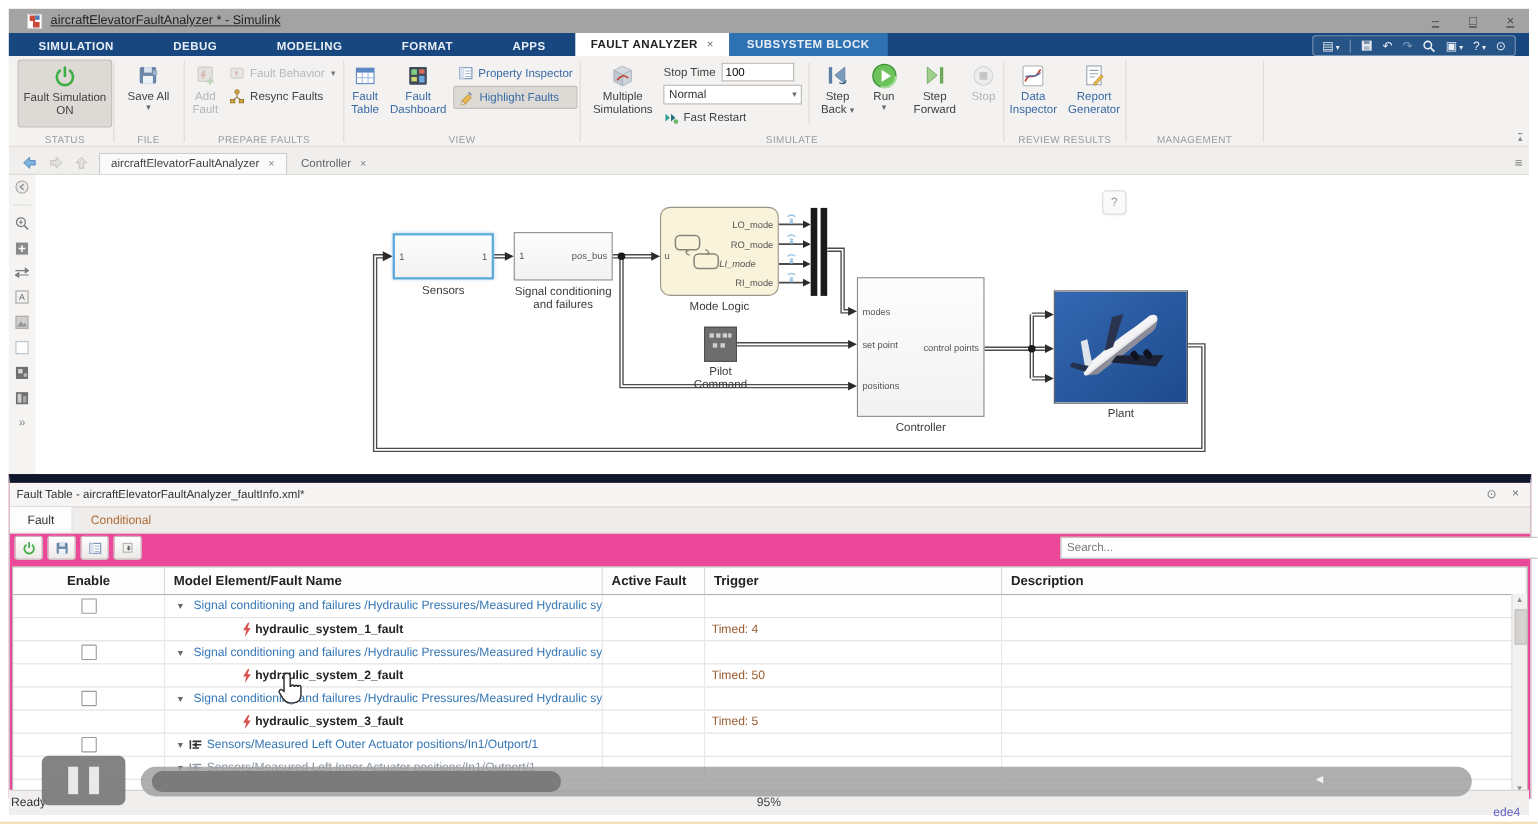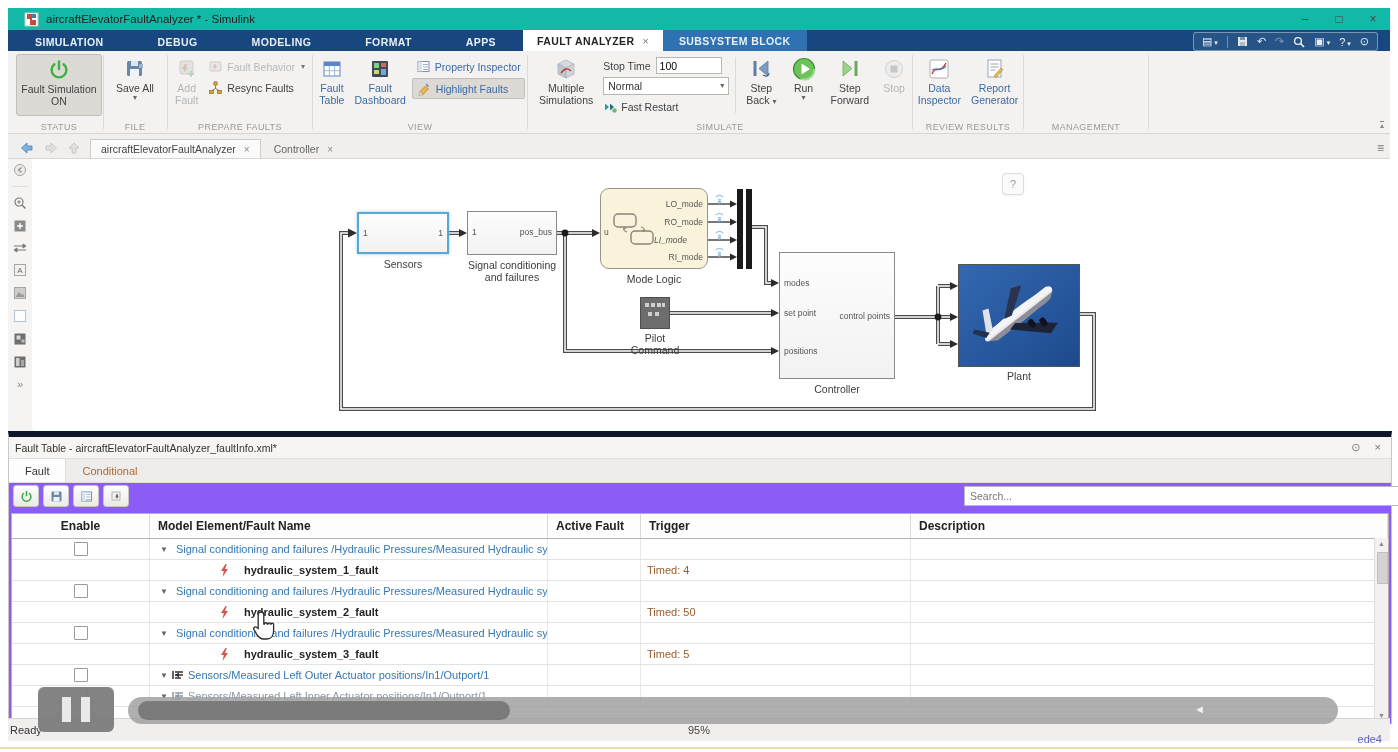--- a/index.html
+++ b/index.html
@@ -1,20 +1,20 @@
 <!DOCTYPE html>
 <html><head>
 <meta charset="utf-8">
 <style>
   html,body{margin:0;padding:0;background:#fff;}
   body{font-family:"Liberation Sans",sans-serif;-webkit-font-smoothing:antialiased;}
   .frame{position:relative;width:1398px;height:752px;background:#fff;overflow:hidden;font-size:11px;color:#333;}
 
   
-  .titlebar{position:absolute;left:8px;top:8px;right:8px;height:22px;display:flex;align-items:center;background:#14b8a6;}
+  .titlebar{position:absolute;left:8px;top:8px;right:8px;height:22px;display:flex;align-items:center;background:#a3a3a3;text-decoration:underline;}
   .titlebar .appicon{margin-left:16px;width:15px;height:15px;flex:0 0 auto;}
   .titlebar .title{margin-left:7px;font-size:11.5px;color:#222;}
   .wincontrols{margin-left:auto;display:flex;}
   .wincontrols span{width:34px;text-align:center;color:#444;font-size:12px;cursor:default;}
 
   
   .tabbar{position:absolute;left:8px;top:30px;right:8px;height:21px;background:#17477e;display:flex;align-items:stretch;}
   .rtab{color:#e8eef6;font-size:10.5px;font-weight:bold;letter-spacing:.4px;display:flex;align-items:center;padding:12px 27px;cursor:default;}
   .rtab.active{background:#fff;color:#222;padding:0 14px;}
   .rtab.active .tabclose{margin-left:8px;color:#777;font-weight:normal;}
@@ -60,21 +60,21 @@
   .palette .pdiv{width:16px;height:1px;background:#ddd;}
   .palette .chev{color:#8a8a8a;font-size:11px;}
   .canvas{position:absolute;left:32px;top:159px;width:1358px;height:271px;background:#fff;overflow:hidden;}
   .canvas svg.wires{position:absolute;left:0;top:0;}
   .blk{position:absolute;background:linear-gradient(#fdfdfd,#f2f2f2);border:1px solid #8a8a8a;box-sizing:border-box;}
   .blk .plbl{position:absolute;font-size:8.5px;color:#555;}
   .blklabel{position:absolute;font-size:10.5px;color:#3c3c3c;text-align:center;line-height:12px;}
   .helpbtn{position:absolute;left:970px;top:14px;width:20px;height:20px;border:1px solid #dcdcdc;border-radius:4px;background:#fafafa;color:#9a9a9a;font-size:11px;display:flex;align-items:center;justify-content:center;box-shadow:0 1px 2px rgba(0,0,0,.06);}
 
   
-  .fpanel{position:absolute;left:8px;top:431px;width:1382px;height:287px;background:#8b5cf6;border-top:6px solid #0f172a;border-left:1px solid #c9c6c3;border-right:1px solid #c9c6c3;}
+  .fpanel{position:absolute;left:8px;top:431px;width:1382px;height:287px;background:#ec4899;border-top:8px solid #0f172a;border-left:1px solid #c9c6c3;border-right:1px solid #c9c6c3;}
   .fp-title{height:21px;display:flex;align-items:center;background:#f6f5f4;border-bottom:1px solid #e0ddda;font-size:10.5px;color:#333;padding-left:6px;}
   .fp-title .fpicons{margin-left:auto;display:flex;gap:14px;margin-right:10px;color:#777;font-size:11px;}
   .fp-tabs{height:23px;background:#efedeb;display:flex;align-items:stretch;border-bottom:1px solid #e0ddda;}
   .fp-tab{display:flex;align-items:center;padding:0 16px;font-size:11px;color:#444;}
   .fp-tab.active{background:#fdfdfd;border-right:1px solid #ddd;color:#333;}
   .fp-tab.cond{color:#b06a32;}
   .fp-toolbar{height:26px;display:flex;align-items:center;gap:4px;padding-left:4px;position:relative;}
   .fp-toolbar .tbtn{width:24px;height:20px;border:1px solid #c9c6c3;border-radius:3px;background:linear-gradient(#fefefe,#eceae8);display:flex;align-items:center;justify-content:center;}
   .fp-search{position:absolute;left:955px;top:3px;width:424px;height:18px;border:1px solid #bdbab7;background:#fff;font-size:10.5px;color:#555;padding:0 5px;font-family:"Liberation Sans",sans-serif;}
   .ftable{position:absolute;left:2px;right:2px;top:76px;bottom:2px;border:1px solid #b5b2af;background:#fff;overflow:hidden;}
@@ -83,21 +83,21 @@
   .trow{display:flex;height:20px;border-bottom:1px solid #e2e2e2;font-size:11px;align-items:stretch;}
   .trow>div{border-right:1px solid #e8e8e8;box-sizing:border-box;display:flex;align-items:center;}
   .c-en{width:138px;justify-content:center;}
   .c-name{width:398px;}
   .c-act{width:93px;}
   .c-trig{width:270px;padding-left:6px;color:#9a5b2e;}
   .c-desc{flex:1;}
   .cb{width:12px;height:12px;border:1px solid #9a9a9a;background:#fff;border-radius:1px;}
   .pname{display:flex;align-items:center;gap:4px;padding-left:10px;color:#3577b5;white-space:nowrap;overflow:hidden;}
   .pname .exp{color:#666;font-size:8px;}
-  .cname{display:flex;align-items:center;gap:15px;padding-left:70px;color:#222;font-weight:bold;white-space:nowrap;}
+  .cname{display:flex;align-items:center;gap:3px;padding-left:70px;color:#222;font-weight:bold;white-space:nowrap;}
   .trow.dim .pname{color:#8c98a5;}
   .vsb{position:absolute;right:0;top:24px;bottom:0;width:13px;background:#f2f1f0;border-left:1px solid #ddd;display:flex;flex-direction:column;justify-content:space-between;align-items:center;}
   .vsb span{color:#8a8a8a;font-size:7px;padding:2px 0;}
   .vsb .thumb{position:absolute;top:14px;left:2px;width:9px;height:26px;background:#d5d3d1;border:1px solid #c2c0be;}
 
   
   .statusbar{position:absolute;left:8px;right:8px;top:718px;height:22px;background:#f1efee;border-top:1px solid #d5d2cf;font-size:11px;color:#333;}
   .statusbar .ready{position:absolute;left:2px;top:5px;}
   .statusbar .zoom{position:absolute;left:0;right:0;text-align:center;top:5px;color:#444;}
   .watermark{position:absolute;right:16px;top:733px;font-size:11px;color:#5d5fc0;}

